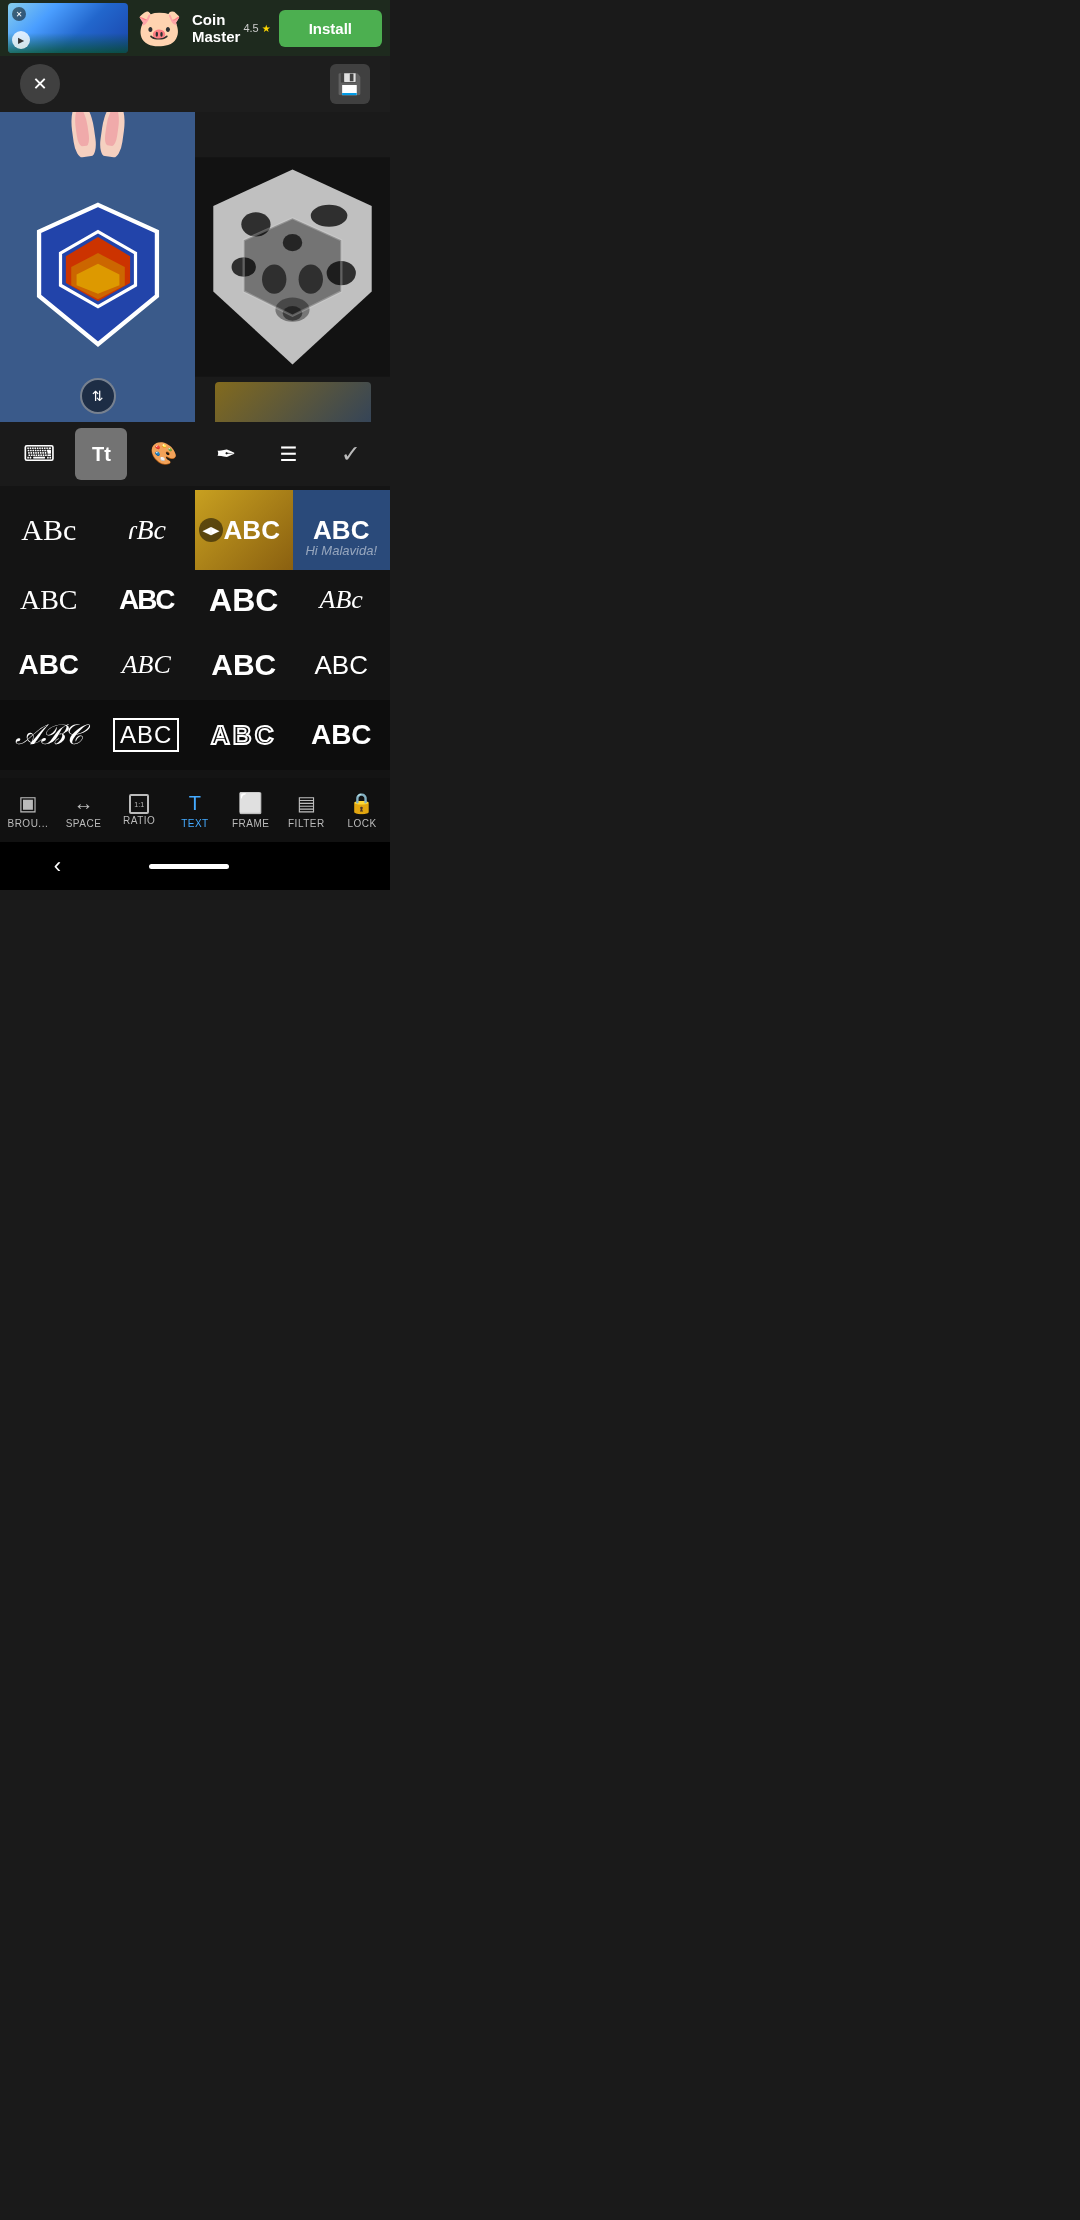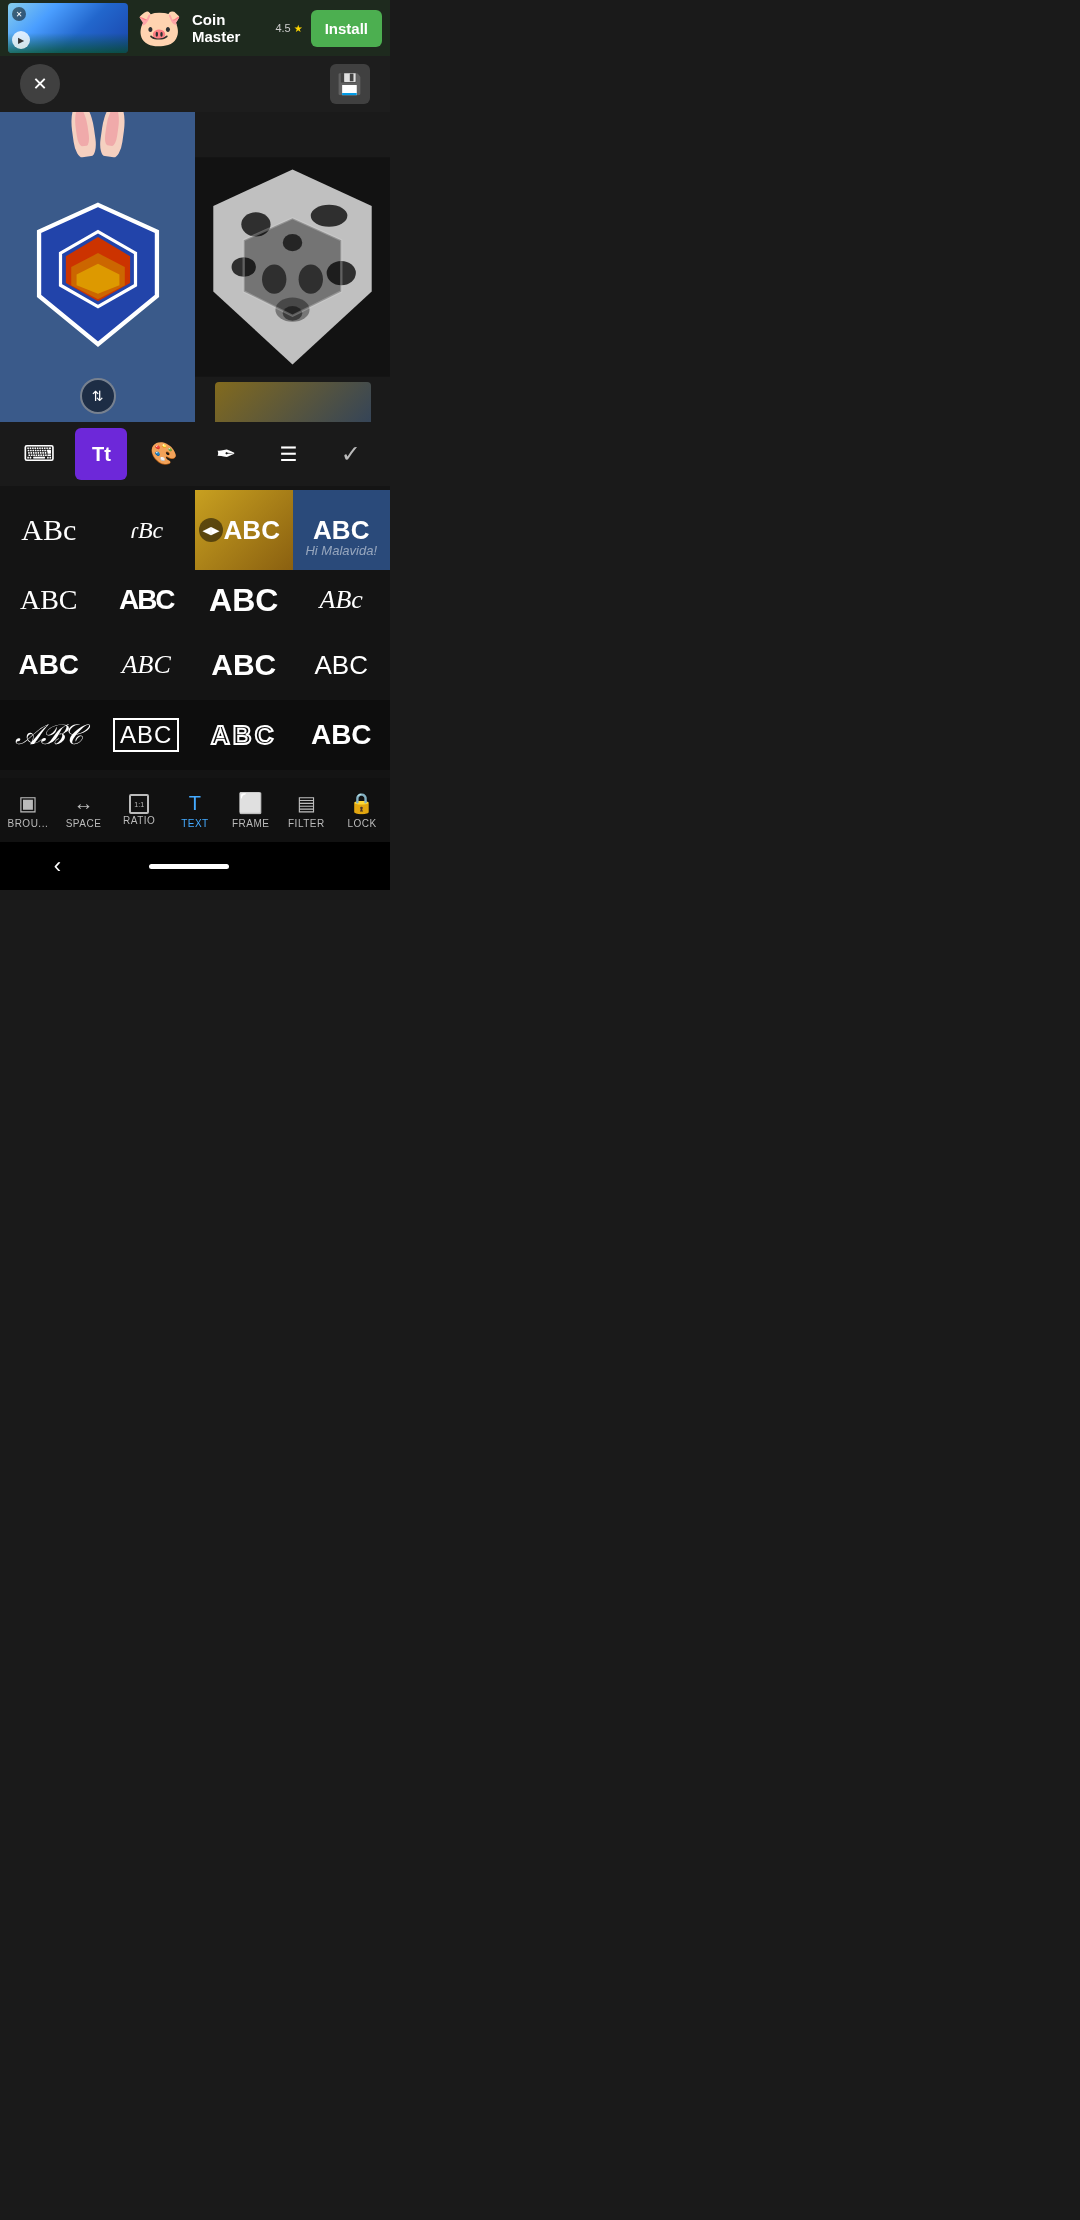--- a/index.html
+++ b/index.html
@@ -80,21 +80,21 @@
       color: #ccc;
       font-size: 11px;
       display: flex; align-items: center; gap: 3px;
     }
     .ad-star { color: #ffd700; font-size: 10px; }
     .ad-install-btn {
       background: #4CAF50;
       color: #fff;
       border: none;
       border-radius: 6px;
-      padding: 10px 14px;
+      padding: 10px 30px;
       font-size: 15px;
       font-weight: 600;
       cursor: pointer;
       flex-shrink: 0;
     }
 
     
     .top-toolbar {
       width: 100%;
       height: 56px;
@@ -146,21 +146,21 @@
       width: 52px; height: 52px;
       border-radius: 6px;
       background: transparent;
       border: none;
       display: flex; align-items: center; justify-content: center;
       color: #fff;
       cursor: pointer;
       font-size: 22px;
     }
     .font-tool-btn.active {
-      background: #6d28d9;
+      background: #737373;
     }
 
     
     .font-panel {
       width: 100%;
       background: rgba(20,20,20,0.95);
       padding: 4px 0 8px 0;
     }
     .font-row {
       display: flex;
@@ -384,21 +384,21 @@
 
 <div class="font-panel">
 
   <div class="font-row" style="height:80px;">
 
     <div style="flex:1; display:flex; align-items:center; justify-content:center; background:rgba(20,20,20,0.95); cursor:pointer;">
       <span class="font-regular" style="color:#fff; font-size:30px;">ABc</span>
     </div>
 
     <div style="flex:1; display:flex; align-items:center; justify-content:center; background:rgba(20,20,20,0.95); cursor:pointer;">
-      <span class="font-script" style="color:#fff; font-size:24px;">ɾBc</span>
+      <span class="font-script" style="color:#fff; font-size:28px;">ɾBc</span>
     </div>
 
     <div style="flex:1; position:relative; display:flex; align-items:center; justify-content:center; background:linear-gradient(135deg,#c8a020,#8a6010); cursor:pointer; overflow:hidden;">
       <button style="position:absolute; left:4px; top:50%; transform:translateY(-50%); width:24px; height:24px; border-radius:50%; background:rgba(0,0,0,0.5); border:none; color:#fff; font-size:11px; cursor:pointer;">◀▶</button>
       <span style="color:#fff; font-size:26px; font-weight:700; margin-left:16px;">ABC</span>
     </div>
 
     <div style="flex:1; position:relative; display:flex; flex-direction:column; align-items:center; justify-content:center; background:#2a4a7a; cursor:pointer;">
       <span style="color:#fff; font-size:26px; font-weight:900; font-family:sans-serif;">ABC</span>
       <span style="color:rgba(255,255,255,0.5); font-size:13px; font-style:italic; position:absolute; bottom:12px;">Hi Malavida!</span>

